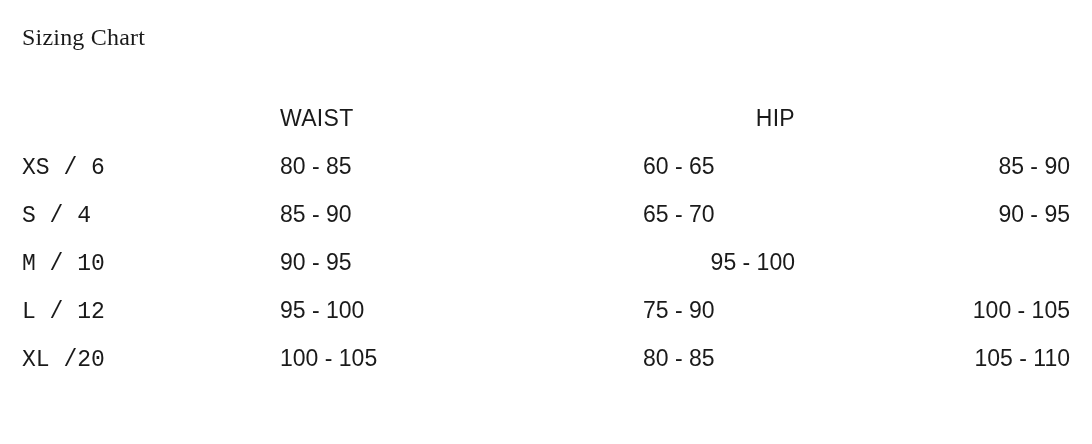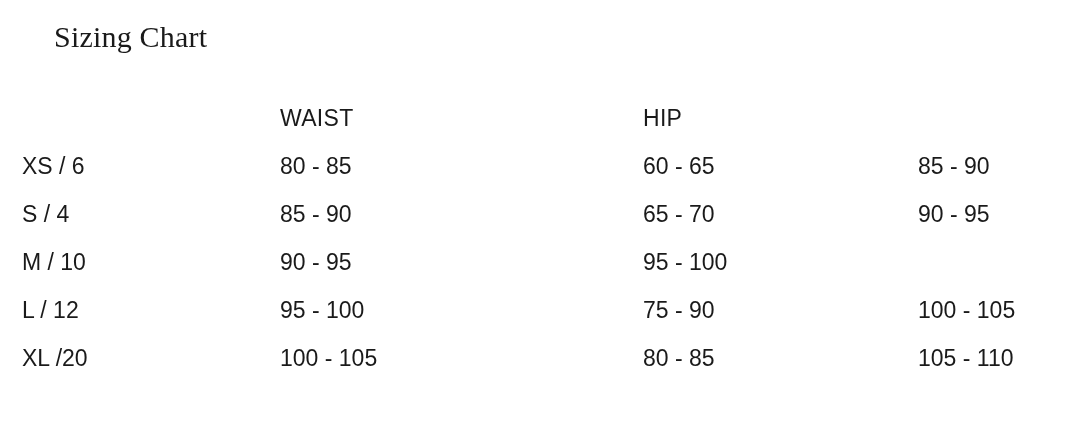--- a/index.html
+++ b/index.html
@@ -17,48 +17,47 @@
   }
   .page {
     position: absolute;
     inset: 0;
   }
   .title {
     position: absolute;
     left: 22px;
     top: 20px;
     font-family: "Liberation Serif", serif;
-    font-size: 30px;
+    font-size: 24px;
     line-height: 34px;
     letter-spacing: 0.2px;
     color: #1a1a1a;
     white-space: nowrap;
-    margin-left: 32px;
   }
   .table {
     position: absolute;
     left: 22px;
     top: 105px;
     width: 1048px;
   }
   .row {
     display: flex;
     align-items: baseline;
     height: 48px;
   }
   .cell {
     font-size: 23px;
     line-height: 26px;
     color: #1a1a1a;
     white-space: nowrap;
   }
-  .c0 { width: 258px; }
+  .c0 { width: 258px; font-family: Liberation Mono, monospace; }
   .c1 { width: 363px; }
   .c2 { width: 275px; }
-  .c3 { width: 152px; }
+  .c3 { width: 152px; text-align: right; }
   .header .cell {
     letter-spacing: 0.3px;
   }
 </style>
 </head>
 <body>
 
 <div class="page">
 
   <div class="title">Sizing Chart</div>

